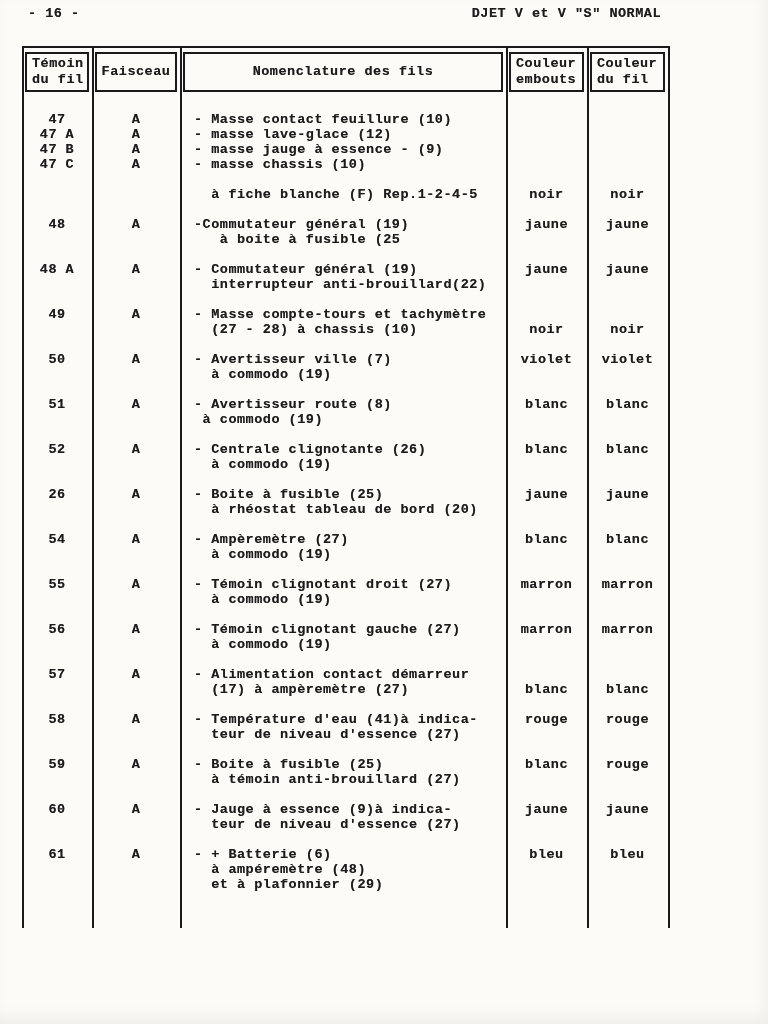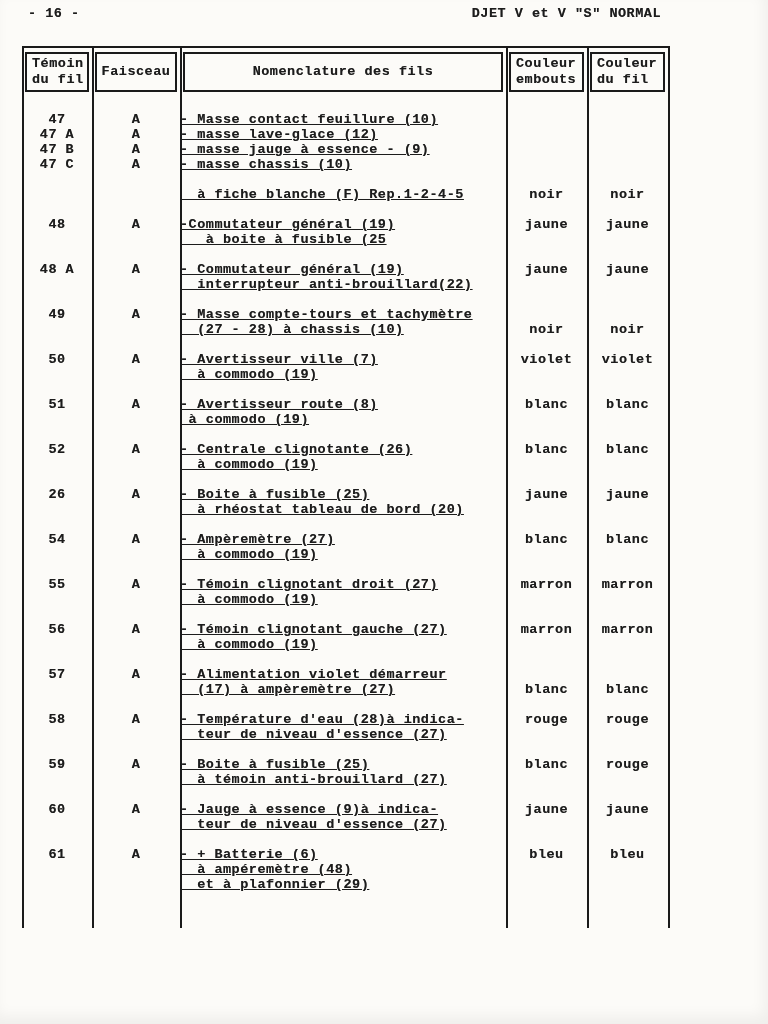--- a/index.html
+++ b/index.html
@@ -30,21 +30,21 @@
   .hb2{left:161px;width:320px;justify-content:center;}
   .hb3{left:487px;width:75px;padding-left:5px;}
   .hb4{left:568px;width:75px;padding-left:5px;}
 
   .tbody{position:absolute;top:66px;left:0;width:752px;}
   .trow{display:grid;grid-template-columns:70px 88px 326px 81px 81px;margin-bottom:15px;}
   .cell{box-sizing:border-box;}
   .ln{height:15px;line-height:15px;white-space:pre;}
   .c-num{text-align:center;}
   .c-f{text-align:center;}
-  .c-nom{text-decoration:underline;}
+  .c-nom{padding-left:14px;}
   .c-col{text-align:center;line-height:15px;}
 </style>
 </head>
 <body>
 
 <div class="page">
   <div class="page-head">
     <span class="pnum">- 16 -</span>
     <span class="ptitle">DJET V et V "S" NORMAL</span>
   </div>
@@ -268,37 +268,37 @@
         <div class="trow">
           <div class="cell c-num">
             <div class="ln">57</div>
             <div class="ln"></div>
           </div>
           <div class="cell c-f">
             <div class="ln">A</div>
             <div class="ln"></div>
           </div>
           <div class="cell c-nom">
-            <div class="ln">- Alimentation violet démarreur</div>
+            <div class="ln">- Alimentation contact démarreur</div>
             <div class="ln">  (17) à ampèremètre (27)</div>
           </div>
           <div class="cell c-col" style="padding-top: 15px;">blanc</div>
           <div class="cell c-col" style="padding-top: 15px;">blanc</div>
         </div>
         <div class="trow">
           <div class="cell c-num">
             <div class="ln">58</div>
             <div class="ln"></div>
           </div>
           <div class="cell c-f">
             <div class="ln">A</div>
             <div class="ln"></div>
           </div>
           <div class="cell c-nom">
-            <div class="ln">- Température d'eau (28)à indica-</div>
+            <div class="ln">- Température d'eau (41)à indica-</div>
             <div class="ln">  teur de niveau d'essence (27)</div>
           </div>
           <div class="cell c-col" style="padding-top: 0px;">rouge</div>
           <div class="cell c-col" style="padding-top: 0px;">rouge</div>
         </div>
         <div class="trow">
           <div class="cell c-num">
             <div class="ln">59</div>
             <div class="ln"></div>
           </div>

